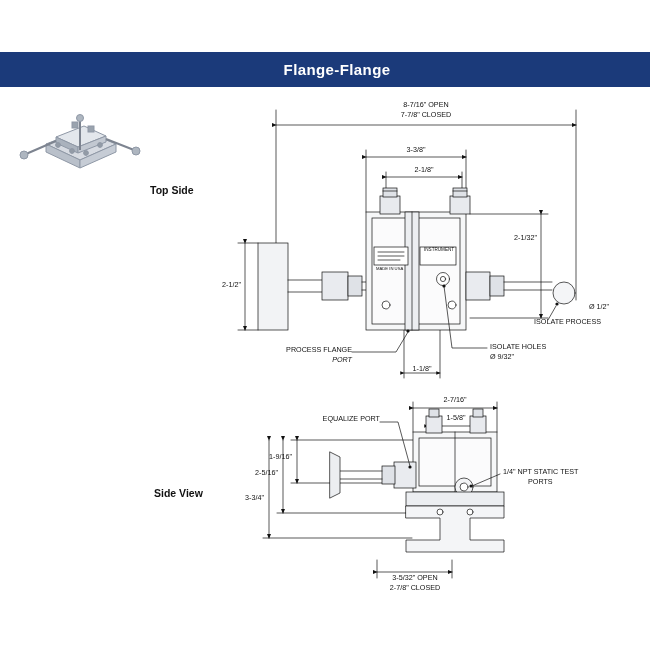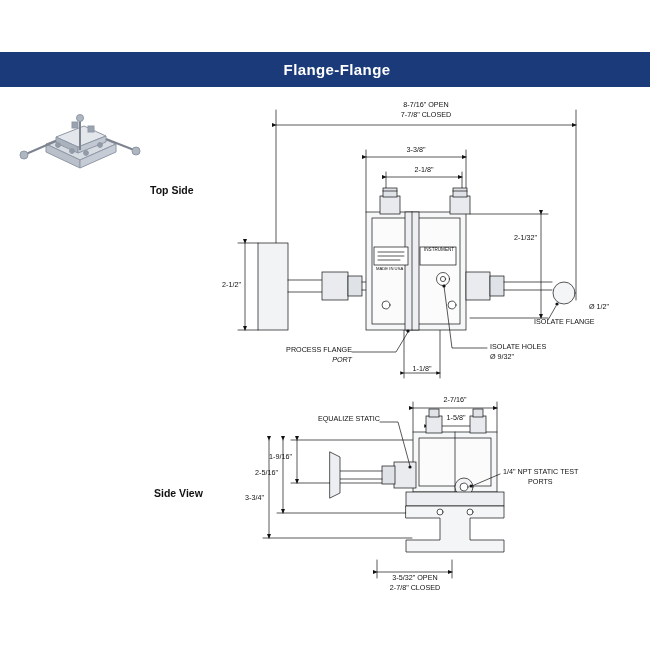--- a/index.html
+++ b/index.html
@@ -265,32 +265,32 @@
   <div class="lbl" style="left:222px; top:281px;">2-1/2"</div>
   <div class="lbl c" style="left:392px; top:365px; width:60px;">1-1/8"</div>
 
   <div class="lbl r" style="left:232px; top:346px; width:120px;">PROCESS FLANGE</div>
   <div class="lbl r" style="left:232px; top:356px; width:120px;font-style:italic;">PORT</div>
 
   <div class="lbl" style="left:490px; top:343px;">ISOLATE HOLES</div>
   <div class="lbl" style="left:490px; top:353px;">Ø 9/32"</div>
 
   <div class="lbl" style="left:589px; top:303px;">Ø 1/2"</div>
-  <div class="lbl" style="left:534px; top:318px;">ISOLATE FLANGE</div>
+  <div class="lbl" style="left:534px; top:318px;">ISOLATE PROCESS</div>
 
   <div class="lbl" style="left:424px; top:247px; font-size:4.6px;">INSTRUMENT</div>
   <div class="lbl" style="left:376px; top:266px; font-size:4.2px;">MADE IN USA</div>
 
   <div class="lbl c" style="left:425px; top:396px; width:60px;">2-7/16"</div>
   <div class="lbl c" style="left:426px; top:414px; width:60px;">1-5/8"</div>
 
   <div class="lbl r" style="left:236px; top:453px; width:56px;">1-9/16"</div>
   <div class="lbl r" style="left:222px; top:469px; width:56px;">2-5/16"</div>
   <div class="lbl r" style="left:208px; top:494px; width:56px;">3-3/4"</div>
 
   <div class="lbl c" style="left:355px; top:574px; width:120px;">3-5/32" OPEN</div>
   <div class="lbl c" style="left:355px; top:584px; width:120px;">2-7/8" CLOSED</div>
 
-  <div class="lbl r" style="left:272px; top:415px; width:108px;">EQUALIZE STATIC</div>
+  <div class="lbl r" style="left:272px; top:415px; width:108px;">EQUALIZE PORT</div>
   <div class="lbl" style="left:503px; top:468px;">1/4" NPT STATIC TEST</div>
   <div class="lbl" style="left:528px; top:478px;">PORTS</div>
 
 </div>
 
 </body></html>

